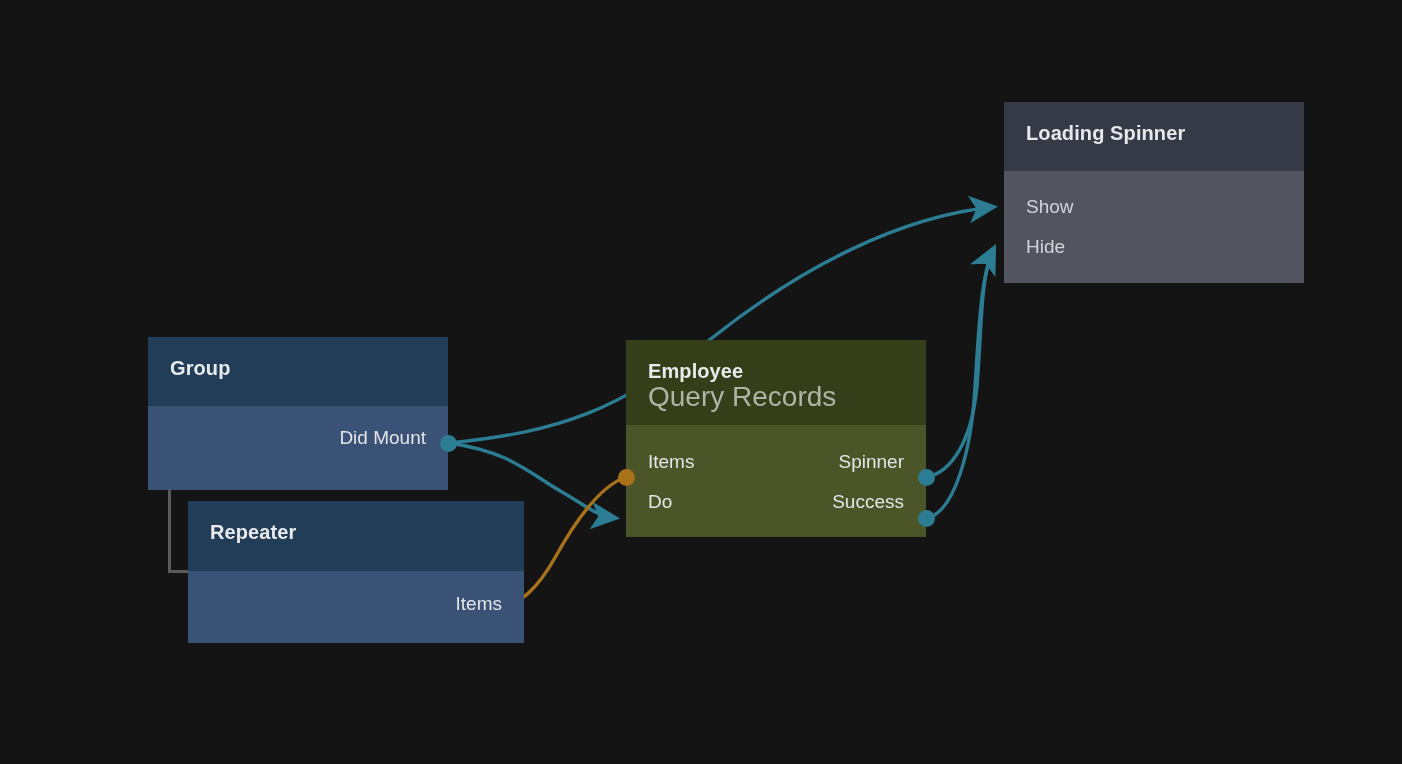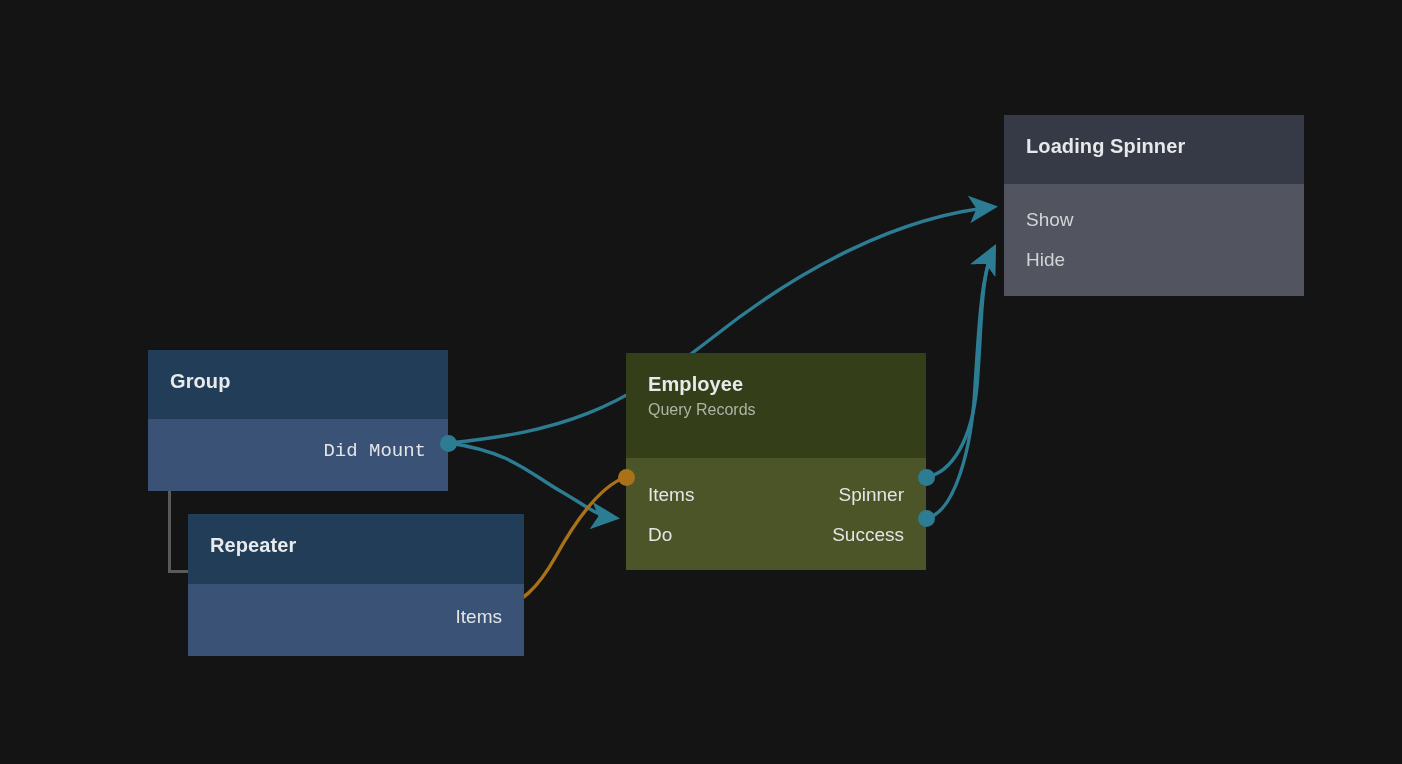--- a/index.html
+++ b/index.html
@@ -26,32 +26,31 @@
     z-index: 1;
   }
   .node {
     position: absolute;
     z-index: 2;
     box-sizing: border-box;
   }
   .node-header {
     box-sizing: border-box;
     padding: 18px 22px 0 22px;
-    margin-top: 13px;
   }
   .node-title {
     font-size: 20px;
     font-weight: bold;
     color: #e8eaec;
     letter-spacing: 0.1px;
     line-height: 26px;
     white-space: nowrap;
   }
   .node-subtitle {
-    font-size: 16px;
+    font-size: 28px;
     font-weight: normal;
     color: #aeb4a6;
     line-height: 26px;
     white-space: nowrap;
   }
   .node-body {
     box-sizing: border-box;
     position: relative;
   }
   .port-row {
@@ -145,41 +144,41 @@
 
   <div class="tree-connector" style="left:168px; top:487px; width:21px; height:86px;">
     <div class="vline"></div>
     <div class="hline"></div>
   </div>
 
   <div class="node n-blue" style="left:148px; top:337px; width:300px; height:141px;border-radius:22px;">
     <div class="node-header" style="height:69px;">
       <div class="node-title">Group</div>
     </div>
-    <div class="node-body" style="height:72px;font-family:Liberation Mono, monospace;">
+    <div class="node-body" style="height:84px;">
       <div class="port-row" style="top:19px;">
         <span class="port-label out">Did Mount</span>
       </div>
     </div>
     <div class="port-dot teal" style="left:291.5px; top:97.5px;"></div>
   </div>
 
   <div class="node n-blue" style="left:188px; top:501px; width:336px; height:142px;">
     <div class="node-header" style="height:70px;">
       <div class="node-title">Repeater</div>
     </div>
     <div class="node-body" style="height:72px;">
       <div class="port-row" style="top:20px;">
         <span class="port-label out">Items</span>
       </div>
     </div>
   </div>
 
   <div class="node n-green" style="left:626px; top:340px; width:300px; height:217px;">
-    <div class="node-header" style="height:105px;">
+    <div class="node-header" style="height:85px;">
       <div class="node-title">Employee</div>
       <div class="node-subtitle">Query Records</div>
     </div>
     <div class="node-body" style="height:112px;">
       <div class="port-row" style="top:24px;">
         <span class="port-label in">Items</span>
         <span class="port-label out">Spinner</span>
       </div>
       <div class="port-row" style="top:64px;gap:16px;">
         <span class="port-label in">Do</span>

